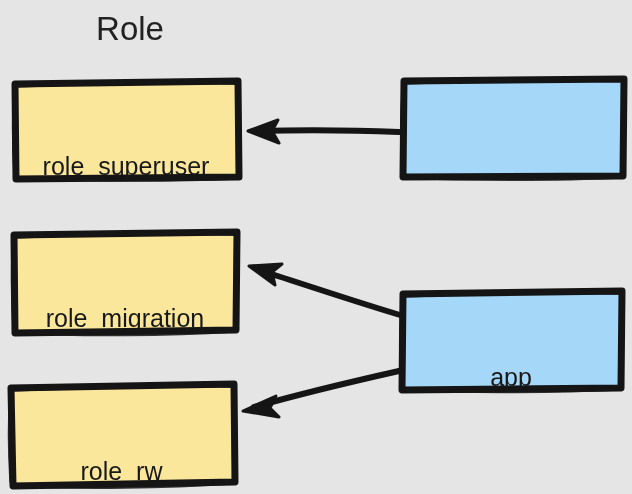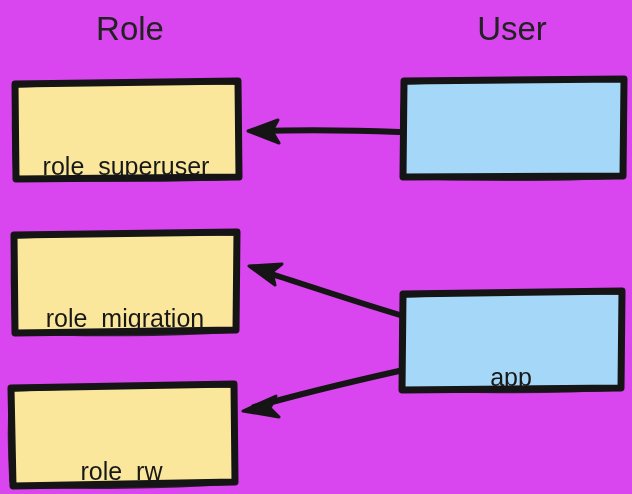--- a/index.html
+++ b/index.html
@@ -11,21 +11,21 @@
     width: 632px;
     height: 494px;
     overflow: hidden;
     font-family: "Liberation Sans", sans-serif;
     color: #1a1a1a;
   }
   #canvas {
     position: relative;
     width: 632px;
     height: 494px;
-    background: #d946ef;
+    background: #e5e5e5;
   }
   #diagram-svg {
     position: absolute;
     left: 0;
     top: 0;
     width: 632px;
     height: 494px;
   }
   .col-header {
     position: absolute;
@@ -96,20 +96,19 @@
       <path d="M249,266 L282,264 L272,272 L275,285 Z" fill="#151515" stroke="#151515" stroke-width="3" stroke-linejoin="round"></path>
     </g>
 
     <g>
       <path d="M399,371 C350,382 300,394 254,407" fill="none" stroke="#151515" stroke-width="6" stroke-linecap="round"></path>
       <path d="M243,411 L276,396 L270,408 L279,417 Z" fill="#151515" stroke="#151515" stroke-width="3" stroke-linejoin="round"></path>
     </g>
   </svg>
 
   <div class="col-header" id="header-role">Role</div>
-  <div class="col-header" id="header-user">User</div>
 
   <div class="node-label" id="label-role-superuser">role_superuser</div>
   <div class="node-label" id="label-role-rw">role_rw</div>
   <div class="node-label" id="label-role-migration">role_migration</div>
   <div class="node-label" id="label-app">app</div>
 
 </div>
 
 </body></html>

